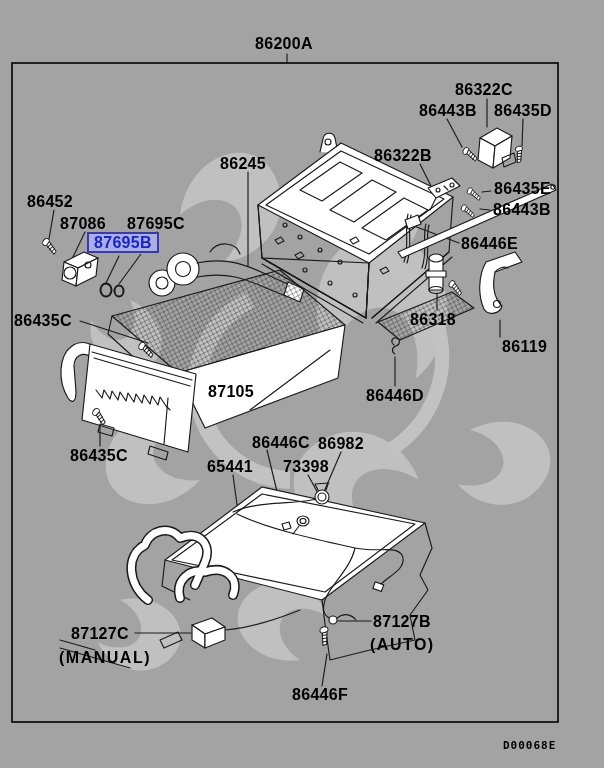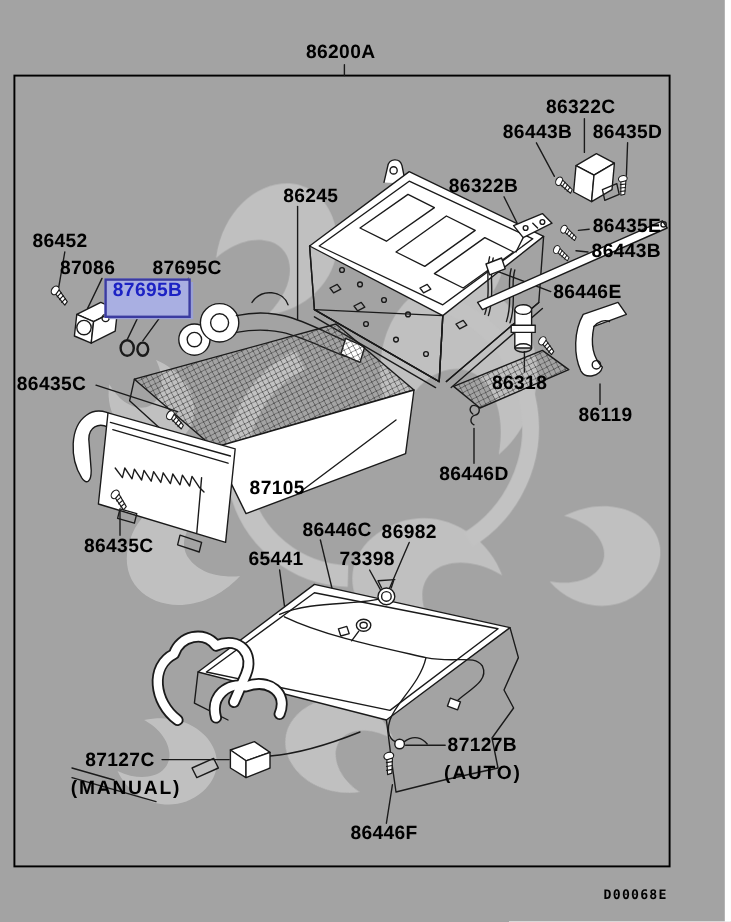--- a/index.html
+++ b/index.html
@@ -4,21 +4,21 @@
 <style>
   html,body{margin:0;padding:0;background:#fff;}
   #stage{position:relative;width:604px;height:768px;background:#a3a3a3;overflow:hidden;
          font-family:"Liberation Sans",sans-serif;}
   #art{position:absolute;left:0;top:0;}
   .lbl{position:absolute;font:700 16px "Liberation Sans",sans-serif;color:#000;
        white-space:nowrap;letter-spacing:.3px;line-height:1;}
   .note{letter-spacing:1.5px;}
   .code{font:700 11px "DejaVu Sans Mono",monospace;letter-spacing:1px;text-align:right;}
   .hl{background:#a9afe2;border:2px solid #3b3ba0;color:#1c22c4;
-      padding:1px 5px 12px 5px;box-shadow:3px 2px 0 -1px #9aa0d6;}
+      padding:1px 5px 0 5px;box-shadow:3px 2px 0 -1px #9aa0d6;}
 </style>
 </head>
 <body>
 
 <div id="stage">
 
 <svg id="art" width="609" height="768" viewBox="0 0 609 768">
   <defs>
     <pattern id="xh" width="6" height="6" patternUnits="userSpaceOnUse" patternTransform="rotate(18)">
       <path d="M0,0 L6,6 M6,0 L0,6" stroke="#3a3a3a" stroke-width="0.55" fill="none"></path>
@@ -235,29 +235,29 @@
 
   <div class="lbl" style="left:255px;top:36px">86200A</div>
 
   <div class="lbl" style="left:455px;top:82px">86322C</div>
   <div class="lbl" style="left:419px;top:103px">86443B</div>
   <div class="lbl" style="left:494px;top:103px">86435D</div>
   <div class="lbl" style="left:374px;top:148px">86322B</div>
   <div class="lbl" style="left:494px;top:181px">86435E</div>
   <div class="lbl" style="left:493px;top:202px">86443B</div>
   <div class="lbl" style="left:461px;top:236px">86446E</div>
-  <div class="lbl" style="left:236px;top:156px">86245</div>
+  <div class="lbl" style="left:220px;top:156px">86245</div>
   <div class="lbl" style="left:27px;top:194px">86452</div>
-  <div class="lbl" style="left:50px;top:216px">87086</div>
+  <div class="lbl" style="left:60px;top:216px">87086</div>
   <div class="lbl" style="left:127px;top:216px">87695C</div>
   <div class="lbl hl" style="left:87px;top:232px">87695B</div>
   <div class="lbl" style="left:14px;top:313px">86435C</div>
-  <div class="lbl" style="left:208px;top:400px">87105</div>
+  <div class="lbl" style="left:208px;top:384px">87105</div>
   <div class="lbl" style="left:410px;top:312px">86318</div>
-  <div class="lbl" style="left:482px;top:339px">86119</div>
+  <div class="lbl" style="left:502px;top:339px">86119</div>
   <div class="lbl" style="left:366px;top:388px">86446D</div>
   <div class="lbl" style="left:252px;top:435px">86446C</div>
   <div class="lbl" style="left:207px;top:459px">65441</div>
   <div class="lbl" style="left:283px;top:459px">73398</div>
   <div class="lbl" style="left:318px;top:436px">86982</div>
   <div class="lbl" style="left:70px;top:448px">86435C</div>
   <div class="lbl" style="left:71px;top:626px">87127C</div>
   <div class="lbl note" style="left:59px;top:650px">(MANUAL)</div>
   <div class="lbl" style="left:373px;top:614px">87127B</div>
   <div class="lbl note" style="left:370px;top:637px">(AUTO)</div>

